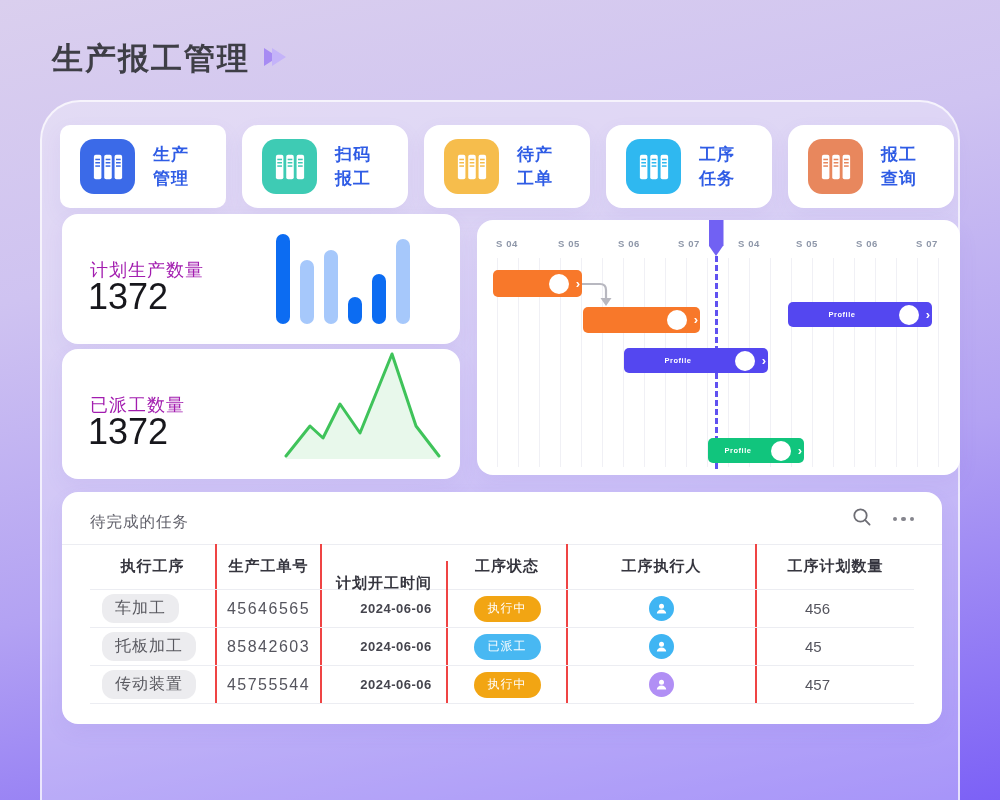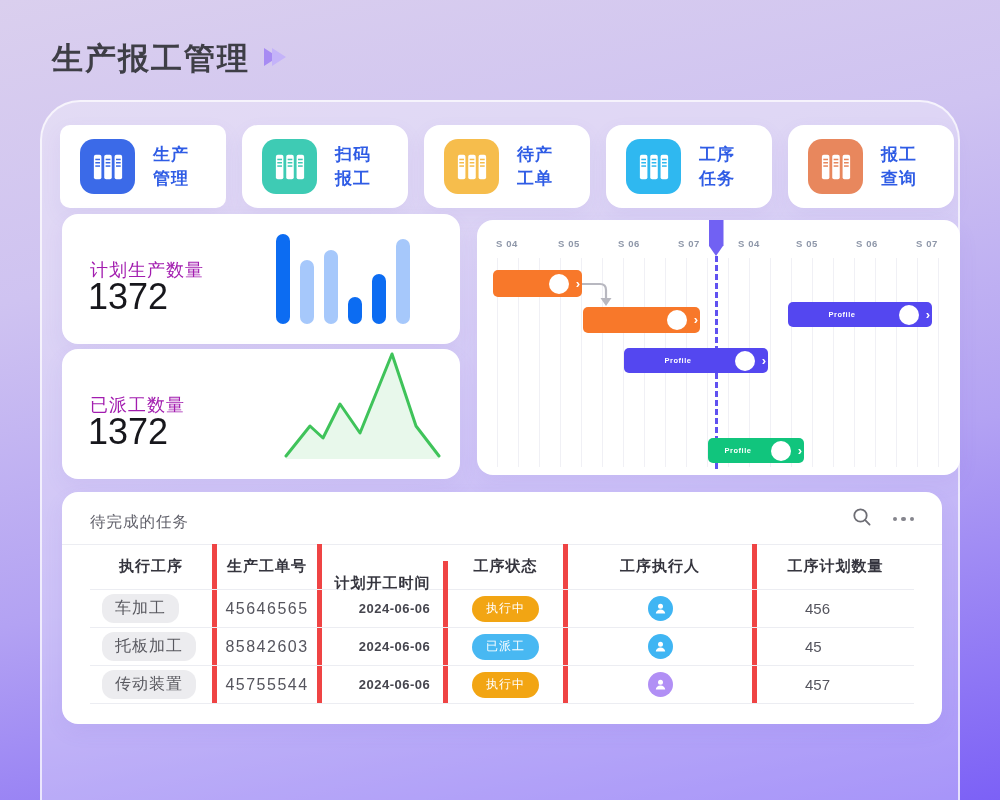--- a/index.html
+++ b/index.html
@@ -58,21 +58,21 @@
   .tasks-divider{ position:absolute; left:0; right:0; top:52px; height:1px; background:#ecedf2; }
   .tasks-tools{ position:absolute; right:24px; top:14px; display:flex; align-items:center; gap:16px; }
   .dots{ display:flex; gap:4px; cursor:pointer; padding:4px; }
   .dots i{ width:4.5px; height:4.5px; border-radius:50%; background:#85858d; }
   .search-btn{ cursor:pointer; }
 
   .tbl{ position:absolute; left:28px; top:52px; width:824px; }
   .trow{ display:flex; border-bottom:1px solid #ecedf2; align-items:center; }
   .trow.head{ height:46px; }
   .trow.body{ height:38px; }
-  .tcell{ display:flex; align-items:center; justify-content:center; height:100%; border-right:5px solid #ef4444; font-size:15px; color:#55555e; }
+  .tcell{ display:flex; align-items:center; justify-content:center; height:100%; border-right:2px solid #ef4444; font-size:15px; color:#55555e; }
   .tcell:last-child{ border-right:none; }
   .trow.head .tcell{ font-weight:bold; color:#35353e; letter-spacing:1px; }
   .tcell.c0{ justify-content:flex-start; padding-left:12px; }
   .tcell.c5{ justify-content:flex-start; padding-left:48px; }
   .trow.head .tcell.c0, .trow.head .tcell.c5{ justify-content:center; padding-left:0; }
   .proc-pill{ background:#ececef; color:#58585f; font-size:16px; padding:4px 13px; border-radius:12px; letter-spacing:1px; }
   .status-pill{ color:#fff; font-size:12px; padding:4.5px 14px; border-radius:13px; letter-spacing:1px; }
   .order-no{ font-size:16px; letter-spacing:1.5px; color:#55555e; }
   .date-txt{ font-size:13px; font-weight:bold; color:#45454e; letter-spacing:0.5px;margin-left:24px; }
   .avatar{ width:25px; height:25px; border-radius:50%; display:flex; align-items:center; justify-content:center; }

